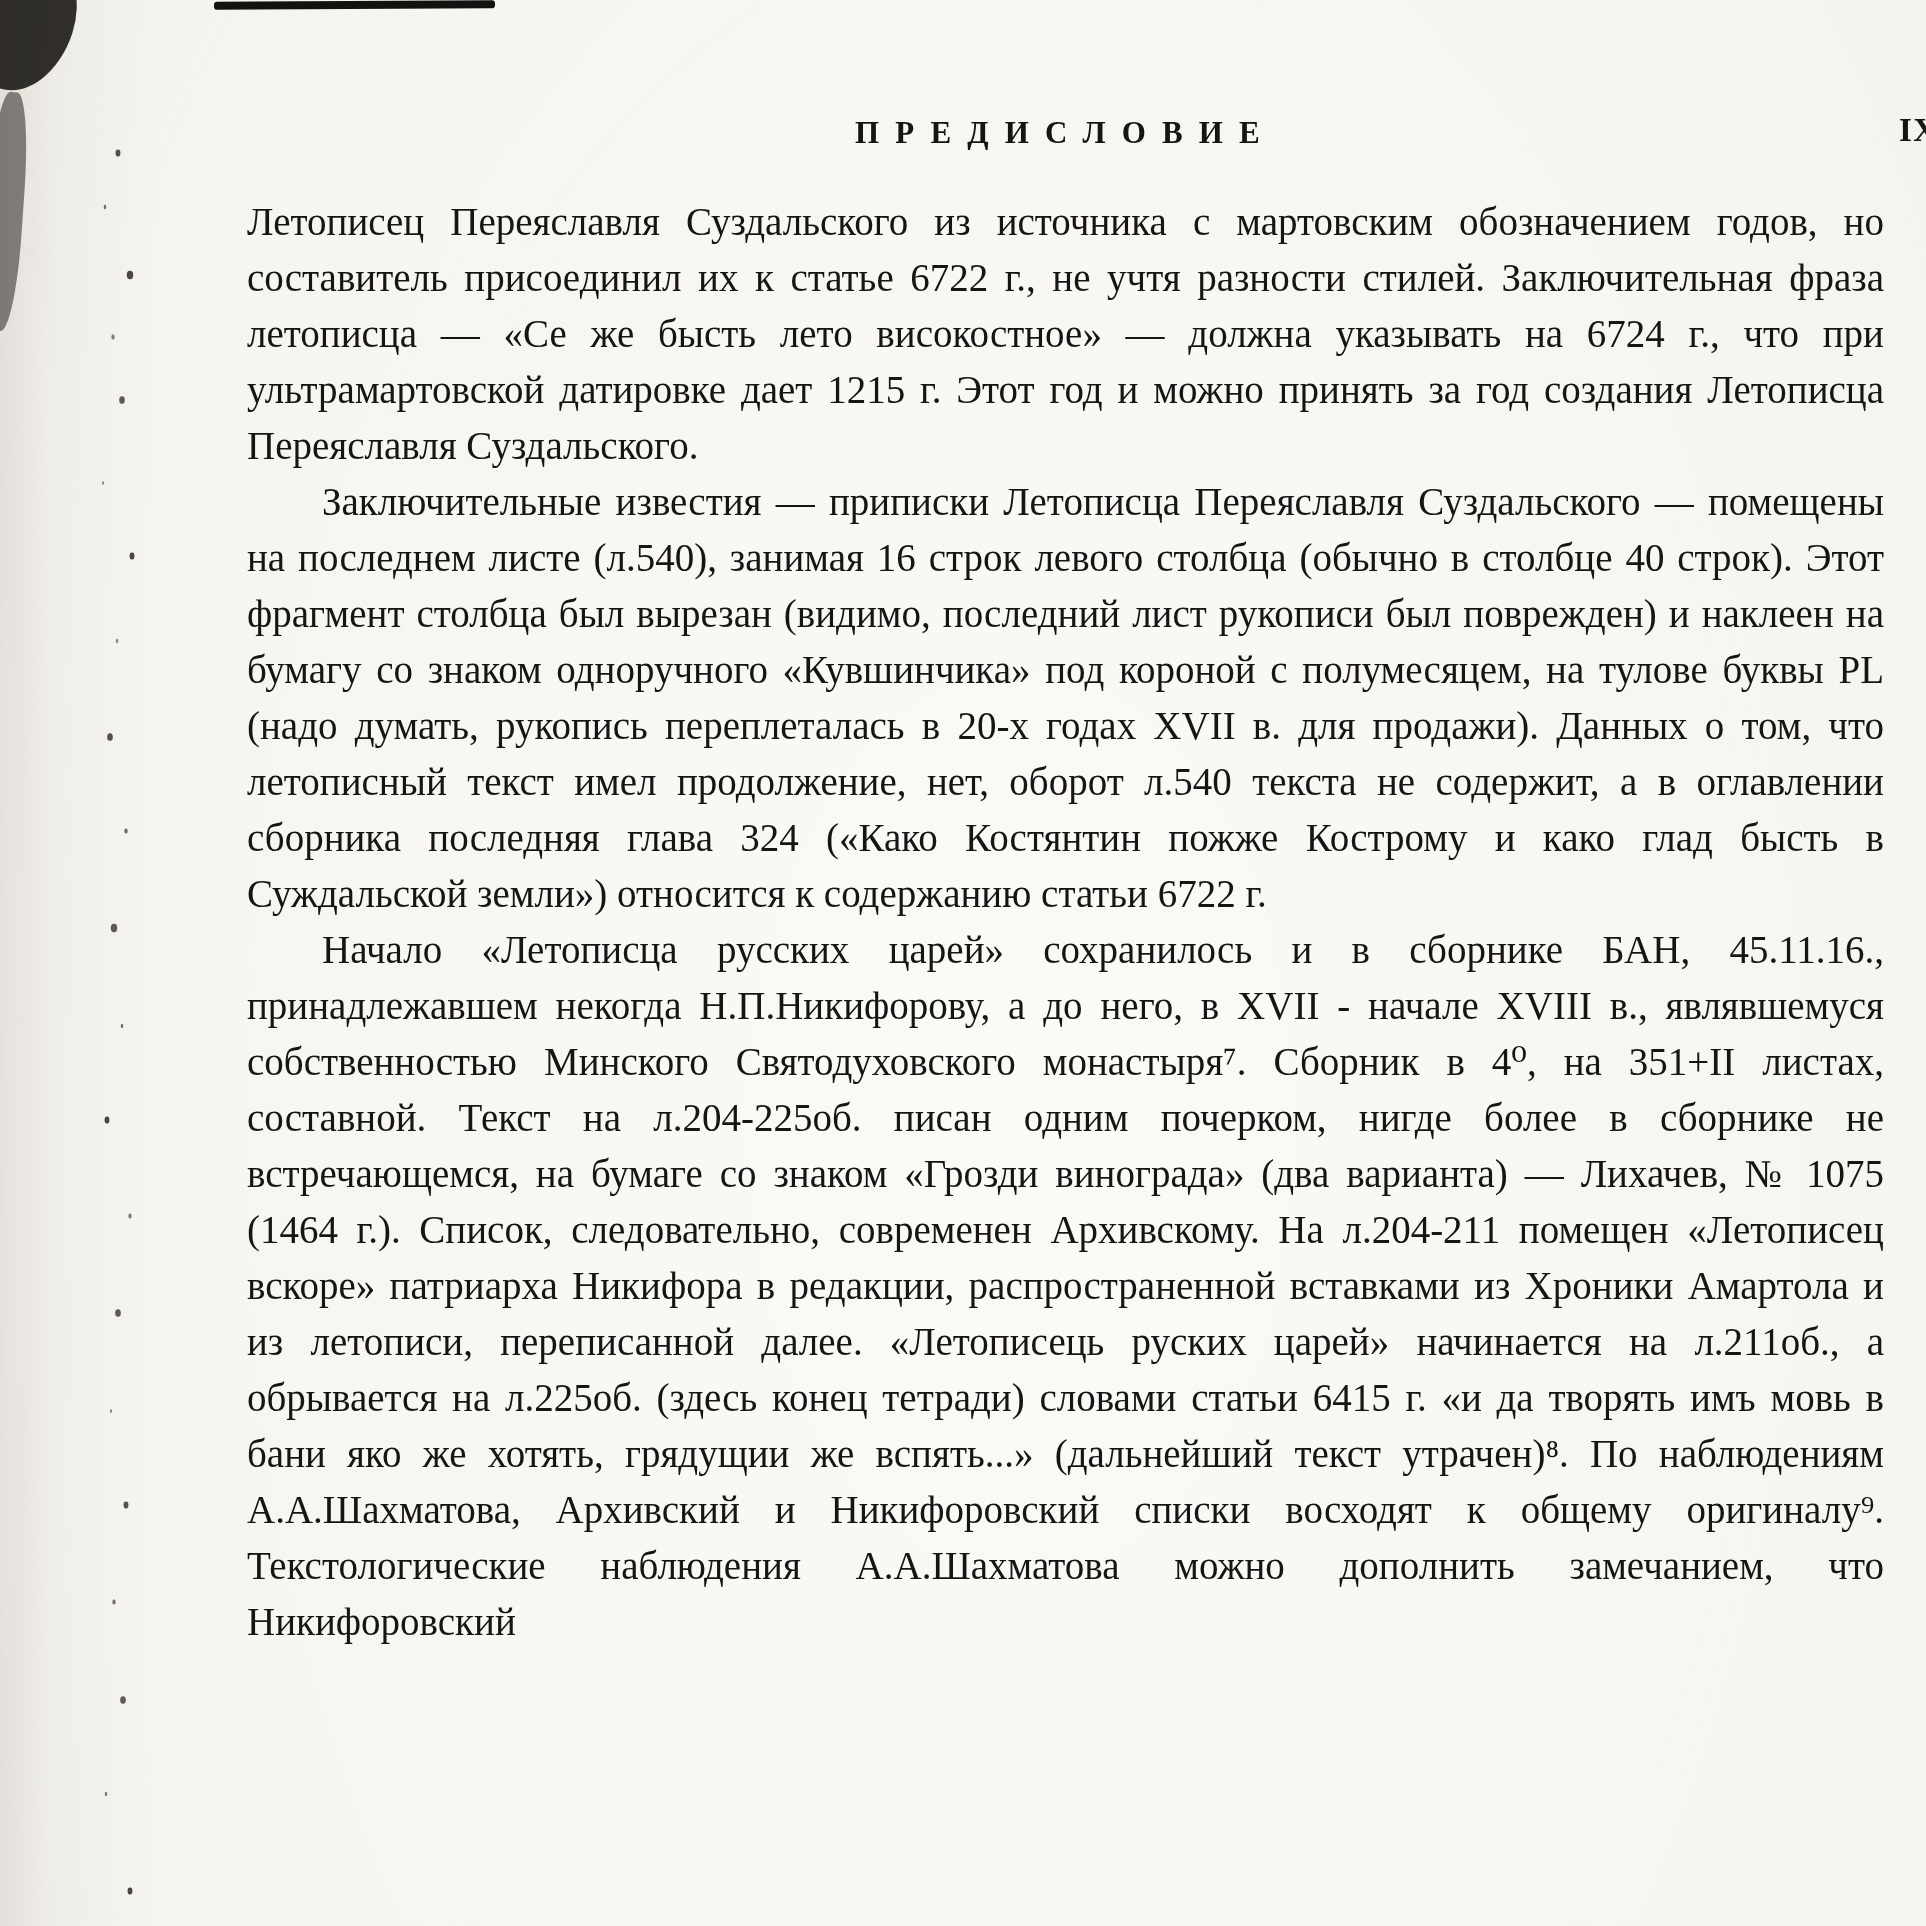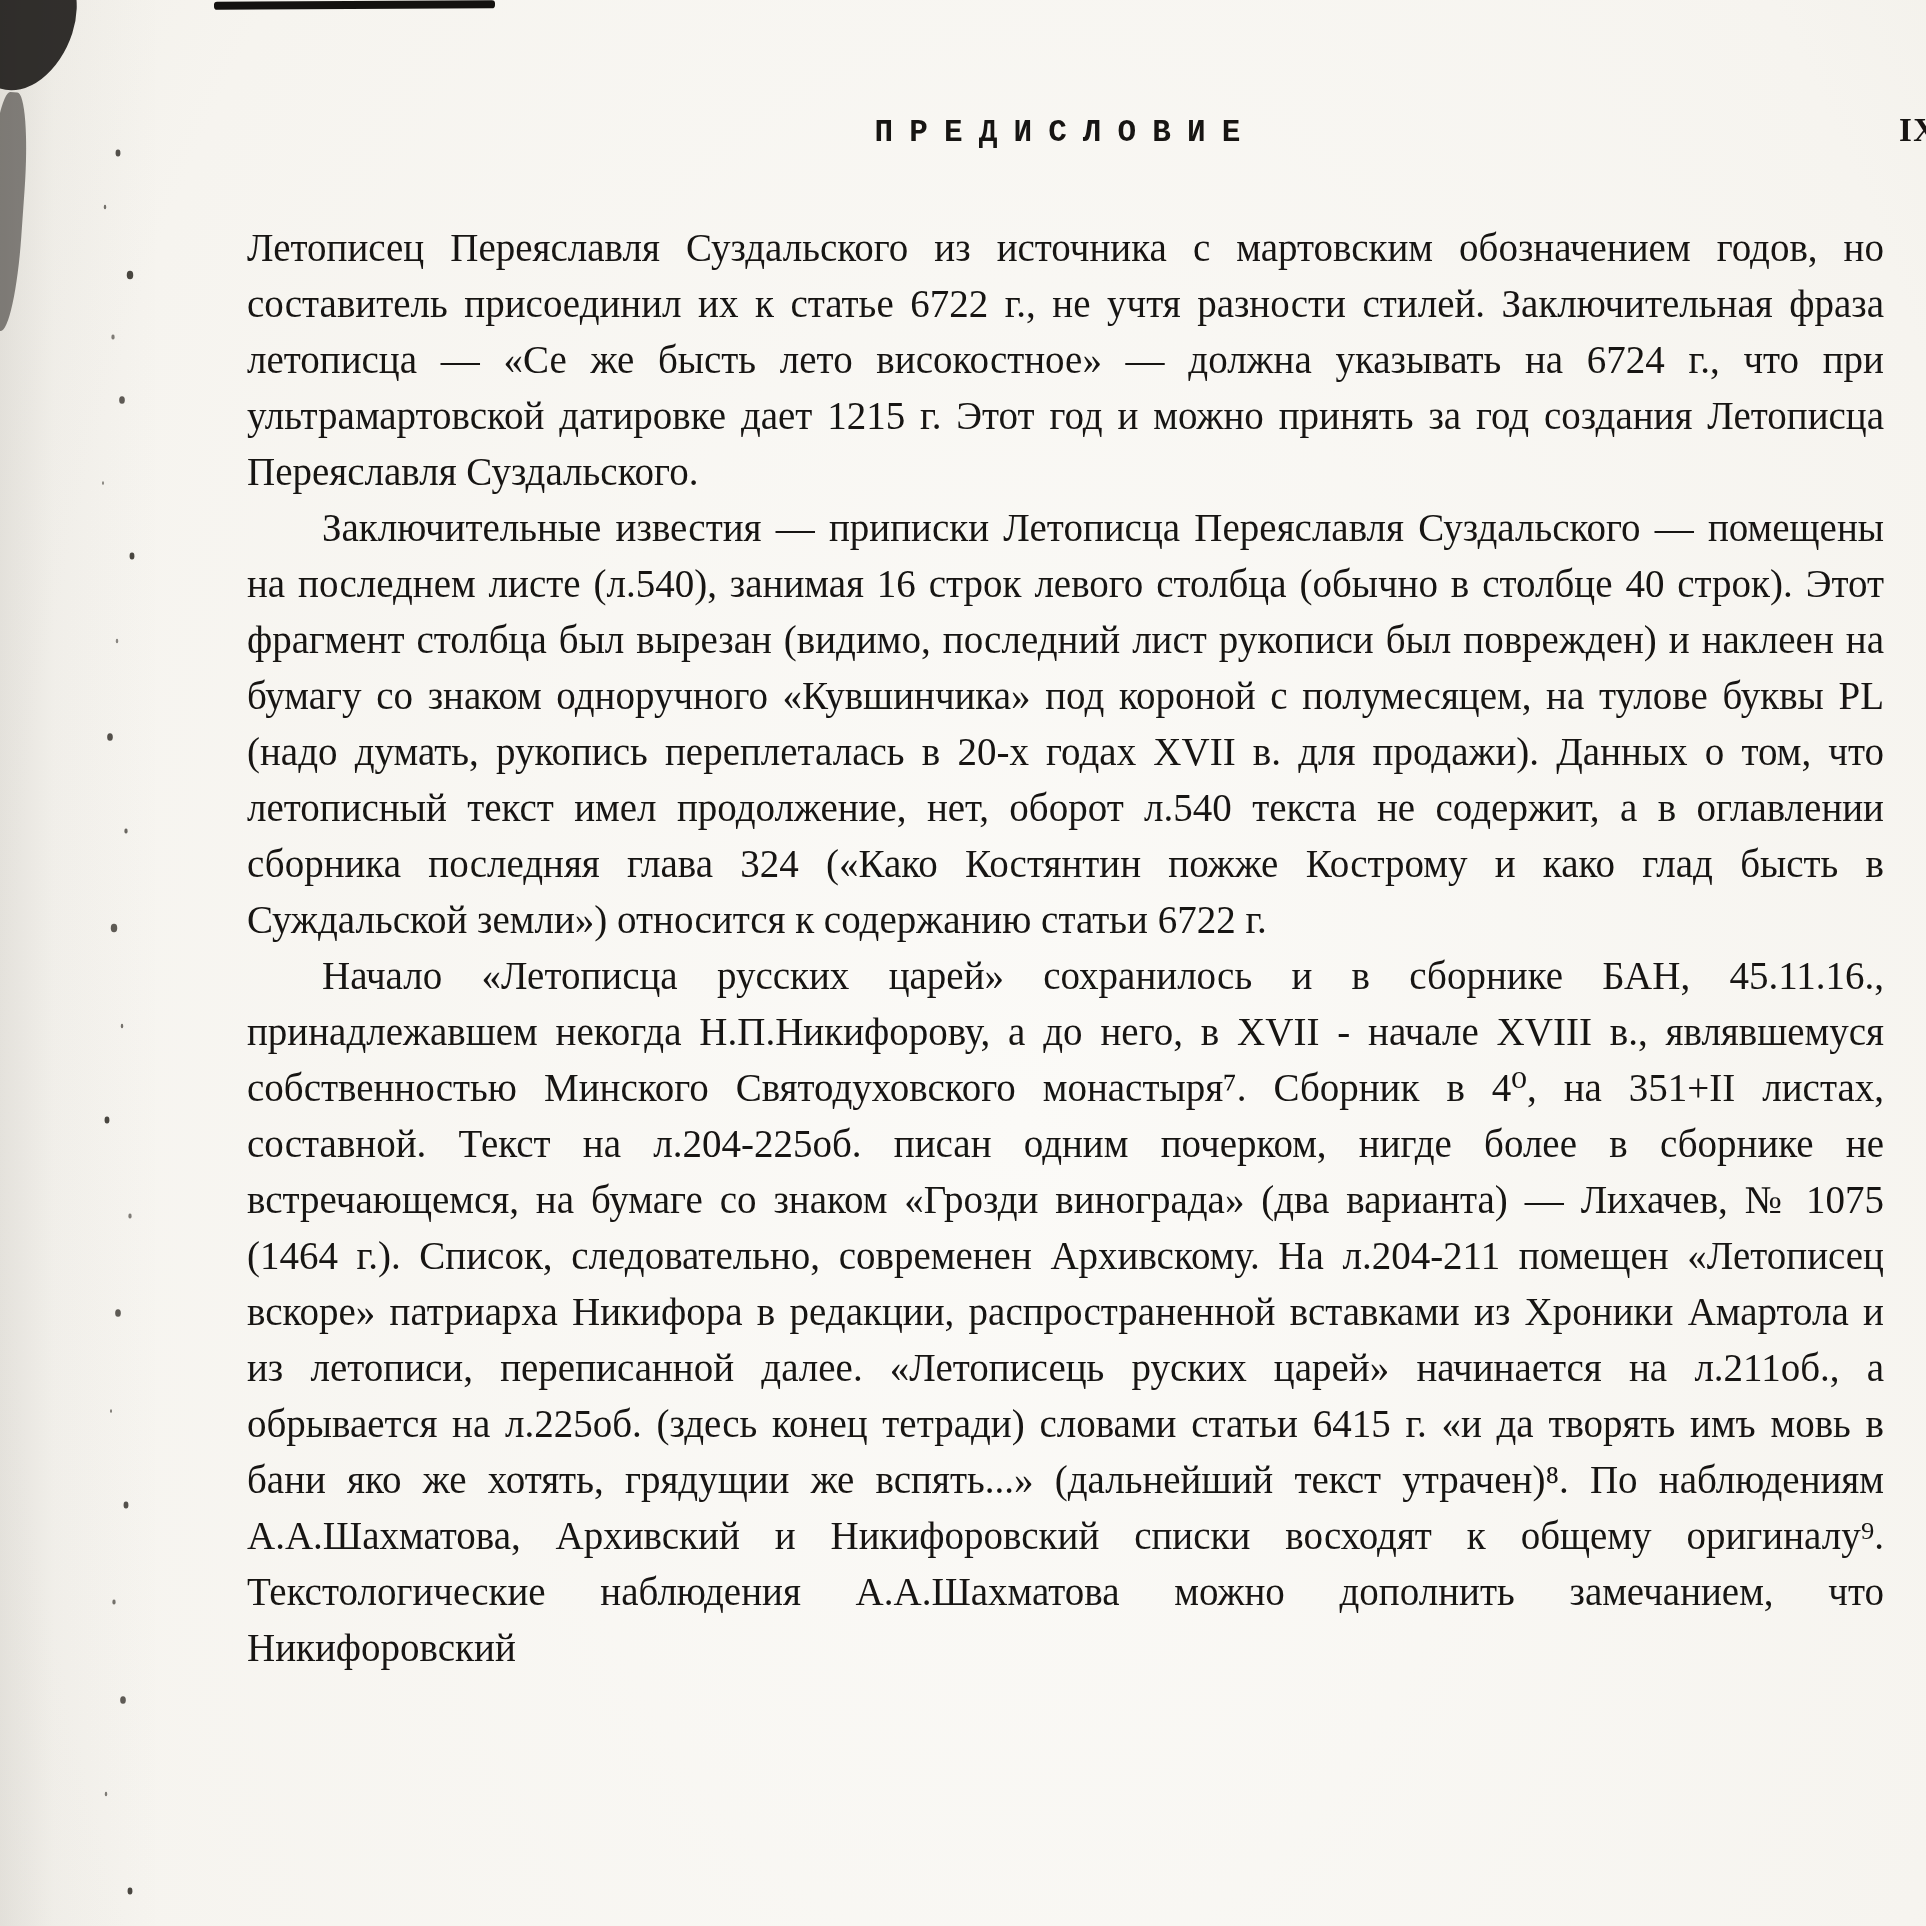--- a/index.html
+++ b/index.html
@@ -23,36 +23,35 @@
   .header-title {
     position: absolute;
     left: 247px;
     top: 115px;
     width: 1637px;
     text-align: center;
     font-size: 31px;
     font-weight: bold;
     letter-spacing: 0.52em;
     white-space: nowrap;
-    font-family: Liberation Mono, monospace;
   }
   .page-number {
     position: absolute;
     left: 1899px;
     top: 112px;
     font-size: 33px;
     font-weight: bold;
     letter-spacing: 0.04em;
   }
 
   
   .text-block {
     position: absolute;
     left: 247px;
-    top: 220px;
+    top: 194px;
     width: 1637px;
     font-size: 39px;
     line-height: 56px;
     text-align: justify;
   }
   .text-block p.para {
     margin: 0;
     padding: 0;
   }
   .text-block p.para.indent {

